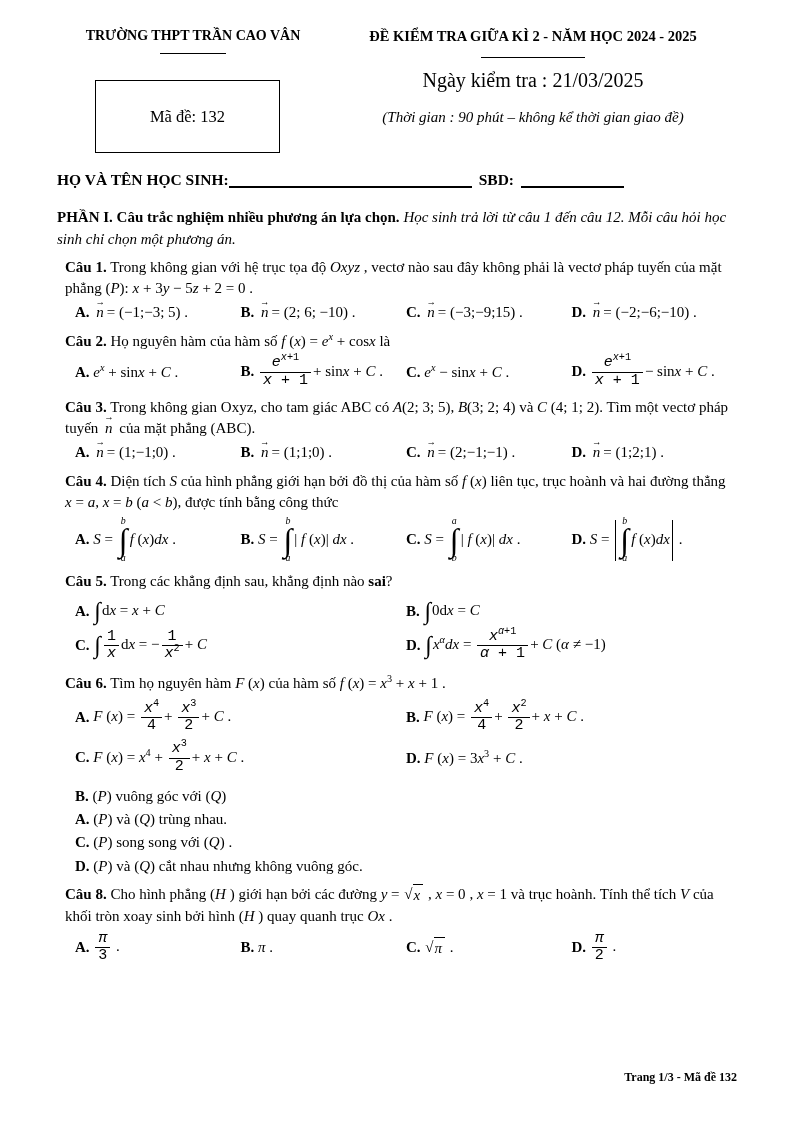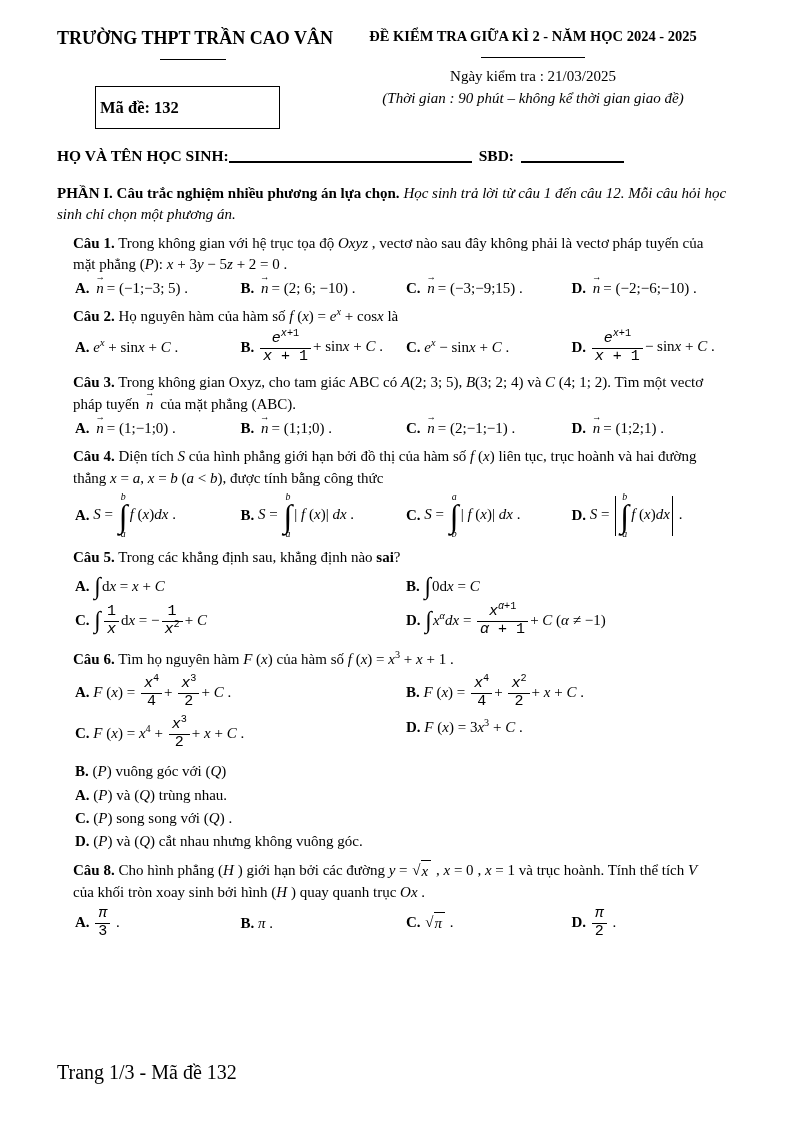--- a/index.html
+++ b/index.html
@@ -5,46 +5,46 @@
   html,body{margin:0;padding:0;background:#fff;}
   .page{
     width:794px;height:1122px;box-sizing:border-box;
     padding:26px 57px 36px 57px;margin:0 auto;background:#fff;color:#000;
     font-family:"Liberation Serif","DejaVu Serif",serif;font-size:15px;
     display:flex;flex-direction:column;overflow:hidden;line-height:1.42;
   }
   
   .hdr{display:flex;}
   .hdr-left{width:272px;text-align:center;flex-shrink:0;}
-  .school{font-weight:bold;font-size:18px;white-space:nowrap;text-align:right;}
+  .school{font-weight:bold;font-size:14px;white-space:nowrap;}
   .school-rule{width:66px;border-top:1.8px solid #000;margin:7px auto 0;}
-  .code-box{border:1.7px solid #000;width:175px;margin:26px auto 0 38px;padding:9px 4px;
-    font-weight:bold;font-size:16.5px;text-align:left;}
+  .code-box{border:1.7px solid #000;width:175px;margin:26px auto 0 38px;padding:24px 4px;
+    font-weight:normal;font-size:16.5px;text-align:center;}
   .hdr-right{flex:1;text-align:center;}
   .title1,.title2{font-weight:bold;font-size:14.5px;}
   .title2{margin-top:3px;}
   .title-rule{width:104px;border-top:1.8px solid #000;margin:10px auto 8px;}
-  .date-line{font-size:15px;}
-  .duration-line{font-style:italic;font-size:15px;margin-top:1px;}
+  .date-line{font-size:20px;}
+  .duration-line{font-style:italic;font-size:15px;margin-top:13px;}
   
   .student-line{display:flex;align-items:flex-start;font-weight:bold;font-size:15.5px;margin:16px 0 8px;}
   .fill-line{display:inline-block;border-bottom:2px solid #000;height:1.05em;}
   .name-line{width:243px;margin-right:7px;}
   .sbd-line{width:103px;margin-left:7px;}
   
   .part-heading{margin:8px 0 4px;}
   .part-heading i{font-style:italic;}
   
   .question{margin:0 0 7px;}
-  .stem{margin:3px 16px;}
+  .stem{margin:3px 8px;}
   .qlabel{font-weight:bold;}
   .opts{margin-left:18px;}
   .opts.row4{display:flex;align-items:center;}
   .opts.row4 .opt{flex:1;}
-  .opts.grid2{display:flex;flex-wrap:wrap;}
+  .opts.grid2{display:flex;flex-wrap:wrap;align-items:center;}
   .opts.grid2 .opt{width:50%;box-sizing:border-box;margin:3px 0;}
   .opts.stack .opt{margin:2px 0;}
   .okey{font-weight:bold;}
   
   i{font-style:italic;}
   sup{font-size:68%;line-height:0;}
   .frac{display:inline-flex;flex-direction:column;text-align:center;vertical-align:middle;
     line-height:1.12;margin:0 2px;font-family:Liberation Mono, monospace;}
   .frac .fn{border-bottom:1.2px solid #000;padding:0 3px;display:block;}
   .frac .fd{padding:0 3px;display:block;}
@@ -55,21 +55,21 @@
   .int-inline{font-size:160%;vertical-align:-0.14em;line-height:1;margin:0 1px;}
   .vec{display:inline-block;position:relative;margin:0 2px;padding:0 1px;}
   .vec .va{position:absolute;top:-0.72em;left:50%;transform:translateX(-50%);
     font-size:0.62em;font-style:normal;}
   .sqrt{display:inline-flex;align-items:stretch;margin:0 1px;}
   .sqrt .rs{font-style:normal;}
   .sqrt .rc{border-top:1.2px solid #000;padding:0 3px 0 1px;}
   .tallbar{display:inline-block;width:0;height:2.7em;border-left:1.4px solid #000;
     vertical-align:middle;margin:0 2px;}
   
-  .footer{margin-top:auto;text-align:left;font-size:20px;}
+  .footer{margin-top:auto;text-align:right;font-size:12px;font-weight:bold;}
 </style>
 </head>
 <body>
 
 <div class="page">
 
   <div class="hdr">
     <div class="hdr-left">
       <div class="school">TRƯỜNG THPT TRẦN CAO VÂN</div>
       <div class="school-rule"></div>

